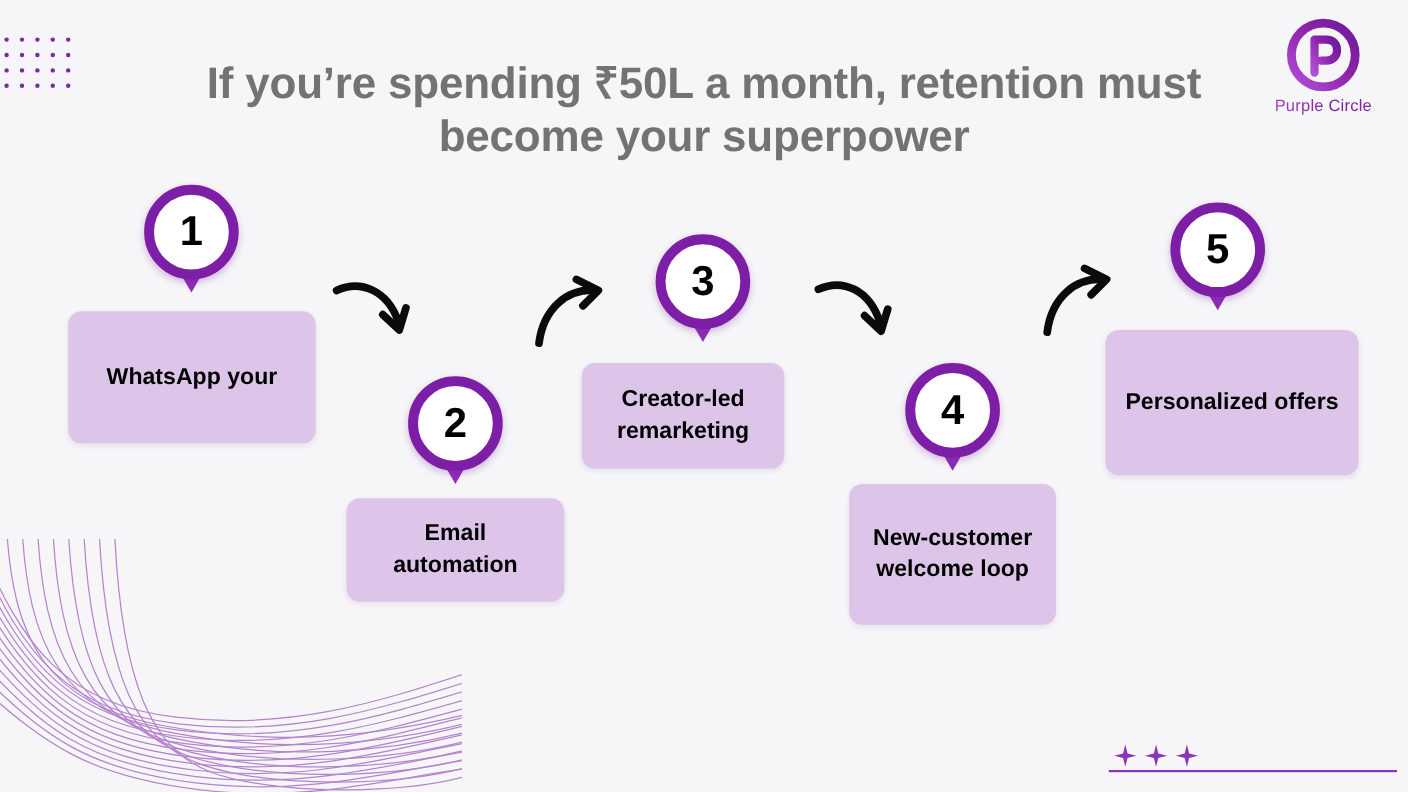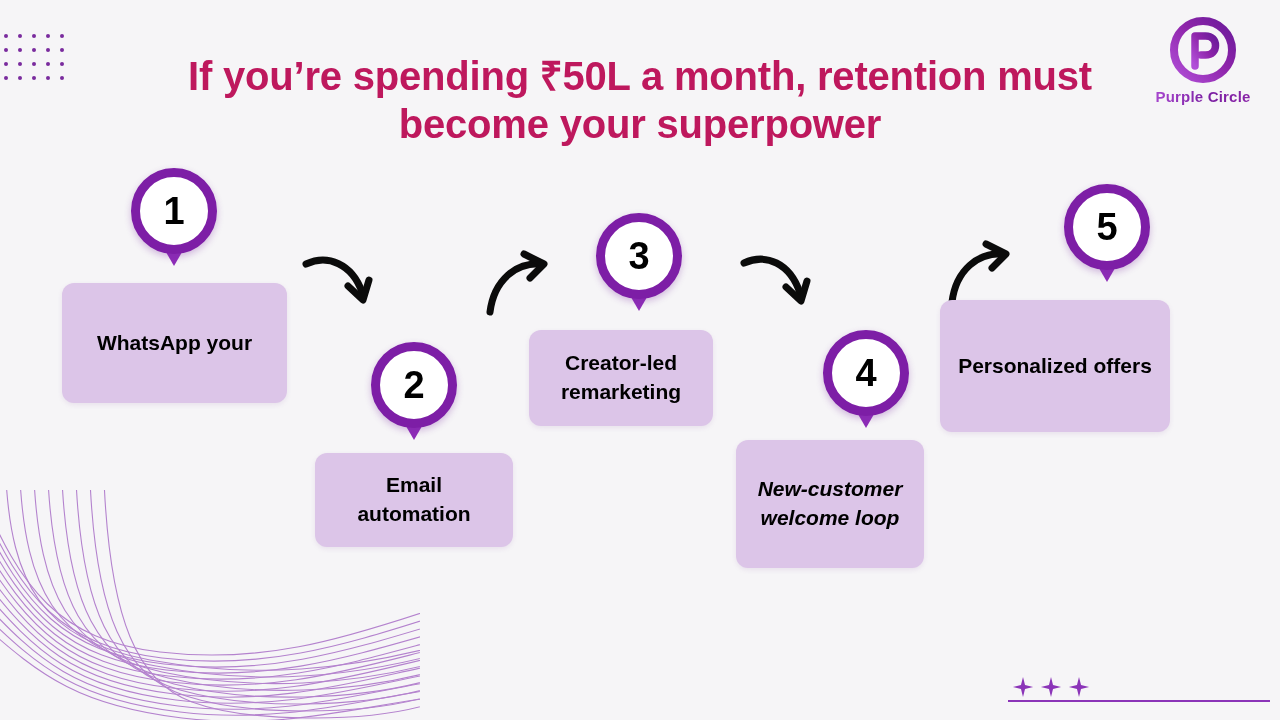--- a/index.html
+++ b/index.html
@@ -80,40 +80,40 @@
     text-align: center;
     z-index: 5;
   }
   .logo-mark {
     display: block;
     margin: 0 auto;
   }
   .logo-text {
     margin-top: 2px;
     font-size: 15px;
-    font-weight: bold;
+    font-weight: normal;
     letter-spacing: 0.2px;
     background: linear-gradient(100deg, #b14fd8 0%, #7b1fa2 55%, #8e24aa 100%);
     -webkit-background-clip: text;
     background-clip: text;
     color: #8e2bb5;
     -webkit-text-fill-color: transparent;
   }
 
   
   .title {
     position: absolute;
     left: 120px;
     top: 52px;
     width: 1040px;
     text-align: center;
     font-size: 40px;
     line-height: 1.2;
     font-weight: bold;
-    color: #be185d;
+    color: #737373;
     letter-spacing: -0.2px;
     z-index: 4;
   }
 
   
   .step {
     position: absolute;
     z-index: 3;
   }
   .pin {
@@ -302,24 +302,24 @@
   <svg class="arrow" style="left:942px; top:240px;" width="90" height="72" viewBox="0 0 90 72">
     <path d="M10 62 C14 30, 36 12, 62 14" fill="none" stroke="#0b0b0b" stroke-width="7" stroke-linecap="round"></path>
     <path d="M44 4 L64 14 L50 28" fill="none" stroke="#0b0b0b" stroke-width="7" stroke-linecap="round" stroke-linejoin="round"></path>
   </svg>
 
   <div class="step">
     <div class="pin" style="left:823px; top:330px;">
       <div class="pin-tip"></div>
       <div class="pin-circle">4</div>
     </div>
-    <div class="card" style="left:736px; top:440px; width:188px; height:128px;font-style:italic;">New-customer welcome loop</div>
+    <div class="card" style="left:772px; top:440px; width:188px; height:128px;">New-customer welcome loop</div>
   </div>
 
   <div class="step">
     <div class="pin" style="left:1064px; top:184px;">
       <div class="pin-tip"></div>
       <div class="pin-circle">5</div>
     </div>
-    <div class="card" style="left:940px; top:300px; width:230px; height:132px;">Personalized offers</div>
+    <div class="card" style="left:1005px; top:300px; width:230px; height:132px;">Personalized offers</div>
   </div>
 
 </div>
 
 </body></html>

